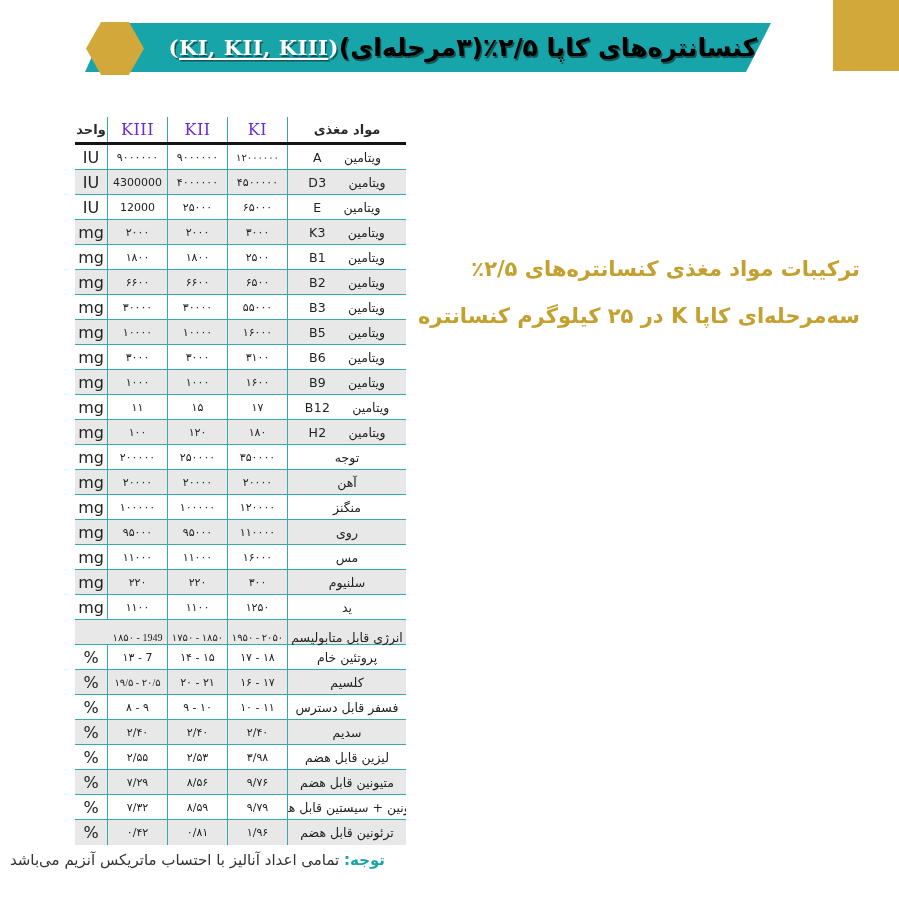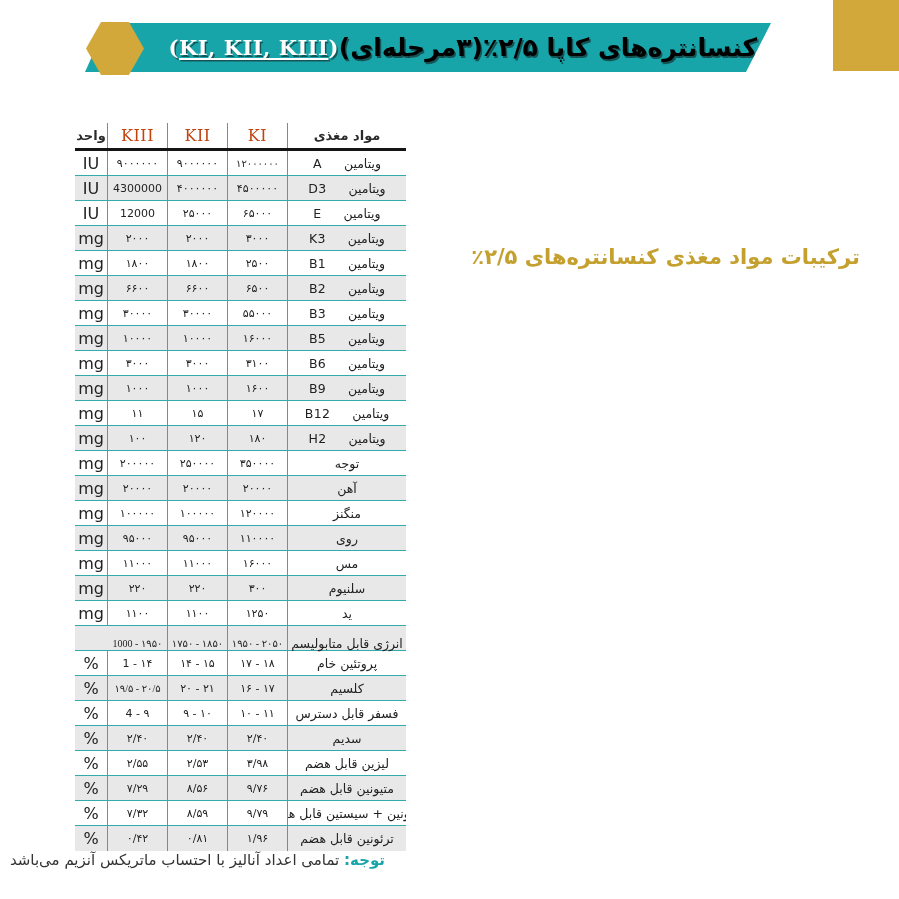--- a/index.html
+++ b/index.html
@@ -32,44 +32,44 @@
     font-size:25px;font-weight:bold;color:#000000;direction:rtl;
     text-shadow:1.5px 1.5px 0 rgba(20,20,20,.55);
   }
   .hexagon{
     position:absolute;left:86px;top:22px;width:58px;height:53px;
     background:var(--gold,#d2a83b);
     clip-path:polygon(26% 0,74% 0,100% 50%,74% 100%,26% 100%,0 50%);
   }
   
   .caption{
-    position:absolute;right:39px;top:234px;direction:rtl;text-align:right;
+    position:absolute;right:39px;top:246px;direction:rtl;text-align:right;
     color:var(--caption,#c4a02f);font-weight:bold;font-size:21px;line-height:47px;
     white-space:nowrap;
   }
   
-  .ntable{position:absolute;left:75px;top:123px;width:331px;}
+  .ntable{position:absolute;left:75px;top:117px;width:331px;}
   .thead,.trow{
     display:grid;grid-template-columns:33px 60px 60px 60px 118px;
     align-items:stretch;
   }
   .thead{height:25px;border-bottom:3px solid #141414;}
   .trow{height:25px;border-bottom:1px solid var(--grid,#35aaad);box-sizing:border-box;}
   .trow:last-child{border-bottom:none;}
   .trow.alt{background:var(--alt,#e8e8e8);}
   .tcell,.hcell{
     display:flex;align-items:center;justify-content:center;
     overflow:hidden;white-space:nowrap;
   }
   .tcell.unit,.tcell.kiii,.tcell.kii,.tcell.ki,
   .hcell.unit,.hcell.kiii,.hcell.kii,.hcell.ki{
     border-right:1.5px solid var(--grid,#35aaad);
   }
   .hcell.unit{font-size:13px;font-weight:bold;direction:rtl;}
-  .hcell.k{font-family:"DejaVu Serif",serif;font-size:16px;letter-spacing:.5px;color:#c2410c;}
+  .hcell.k{font-family:"DejaVu Serif",serif;font-size:16px;letter-spacing:.5px;color:#6d28d9;}
   .hcell.nut{font-size:13px;font-weight:bold;direction:rtl;}
   .tcell.unit{font-size:16px;color:#222;}
   .tcell.unit.small{font-size:8.5px;margin-top:34px;}
   .tcell.num{font-size:11px;direction:ltr;color:#222;}
   .tcell.num.long{font-size:10px;font-family:Liberation Serif, serif;}
   .tcell.nutrient{font-size:12.5px;color:#222;}
   .tcell.nutrient.vit{direction:ltr;gap:14px;}
   .tcell.nutrient .sym{font-size:12.5px;letter-spacing:.3px;}
   .tcell.nutrient .nname{direction:rtl;margin-left:8px;}
   .tcell.nutrient.plain{direction:rtl;}
@@ -89,20 +89,21 @@
   <div class="banner-title">
     <span class="latin"><span>(</span><span class="u">KI, KII, KIII</span><span>)</span></span>
       <span class="fa" dir="rtl">کنسانتره‌های کاپا ۲/۵٪(۳مرحله‌ای)</span>
   </div>
 </div>
 
 <div class="hexagon"></div>
 
 <div class="caption">
   <div>ترکیبات مواد مغذی کنسانتره‌های ۲/۵٪</div>
+  <div>سه‌مرحله‌ای کاپا K در ۲۵ کیلوگرم کنسانتره</div>
 </div>
 
 <div class="ntable">
   <div class="thead">
     <div class="hcell unit">واحد</div>
     <div class="hcell k kiii">KIII</div>
     <div class="hcell k kii">KII</div>
     <div class="hcell k ki">KI</div>
     <div class="hcell nut">مواد مغذی</div>
   </div>
@@ -271,42 +272,42 @@
       </div>
       <div class="trow">
         <div class="tcell unit">mg</div>
         <div class="tcell num kiii">۱۱۰۰</div>
         <div class="tcell num kii">۱۱۰۰</div>
         <div class="tcell num ki">۱۲۵۰</div>
         <div class="tcell nutrient plain">ید</div>
       </div>
       <div class="trow alt">
         <div class="tcell unit small">Kcal.Kg</div>
-        <div class="tcell num kiii long">1000 - ۱۹۵۰</div>
+        <div class="tcell num kiii long">۱۸۵۰ - 1949</div>
         <div class="tcell num kii long">۱۷۵۰ - ۱۸۵۰</div>
         <div class="tcell num ki long">۱۹۵۰ - ۲۰۵۰</div>
         <div class="tcell nutrient plain">انرژی قابل متابولیسم</div>
       </div>
       <div class="trow">
         <div class="tcell unit">%</div>
-        <div class="tcell num kiii">1 - ۱۴</div>
+        <div class="tcell num kiii">۱۳ - 7</div>
         <div class="tcell num kii">۱۴ - ۱۵</div>
         <div class="tcell num ki">۱۷ - ۱۸</div>
         <div class="tcell nutrient plain">پروتئین خام</div>
       </div>
       <div class="trow alt">
         <div class="tcell unit">%</div>
         <div class="tcell num kiii long">۱۹/۵ - ۲۰/۵</div>
         <div class="tcell num kii">۲۰ - ۲۱</div>
         <div class="tcell num ki">۱۶ - ۱۷</div>
         <div class="tcell nutrient plain">کلسیم</div>
       </div>
       <div class="trow">
         <div class="tcell unit">%</div>
-        <div class="tcell num kiii">4 - ۹</div>
+        <div class="tcell num kiii">۸ - ۹</div>
         <div class="tcell num kii">۹ - ۱۰</div>
         <div class="tcell num ki">۱۰ - ۱۱</div>
         <div class="tcell nutrient plain">فسفر قابل دسترس</div>
       </div>
       <div class="trow alt">
         <div class="tcell unit">%</div>
         <div class="tcell num kiii">۲/۴۰</div>
         <div class="tcell num kii">۲/۴۰</div>
         <div class="tcell num ki">۲/۴۰</div>
         <div class="tcell nutrient plain">سدیم</div>

